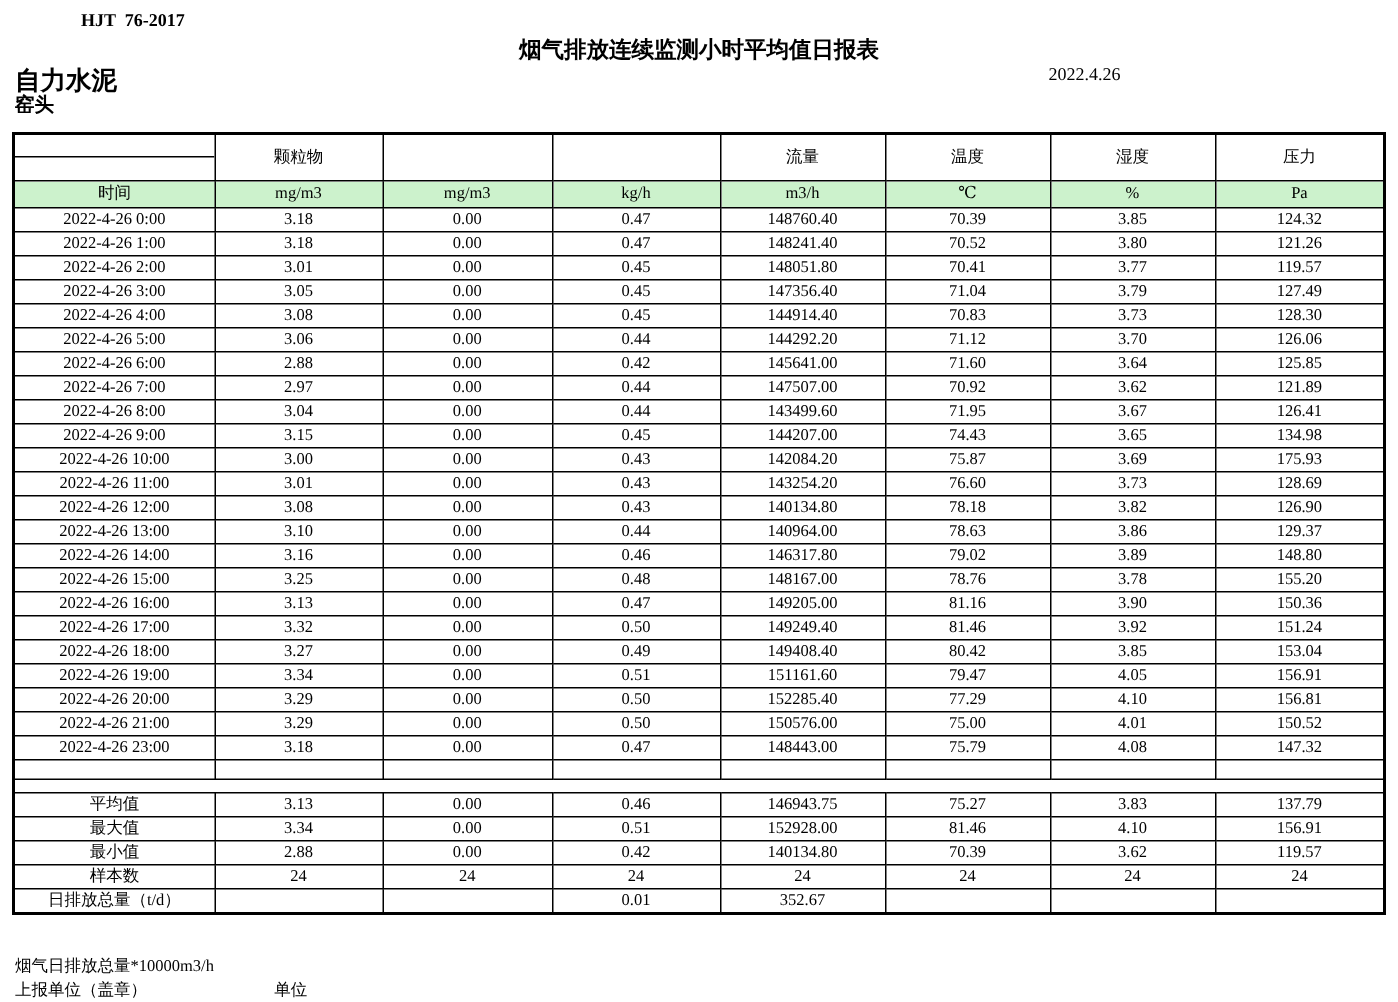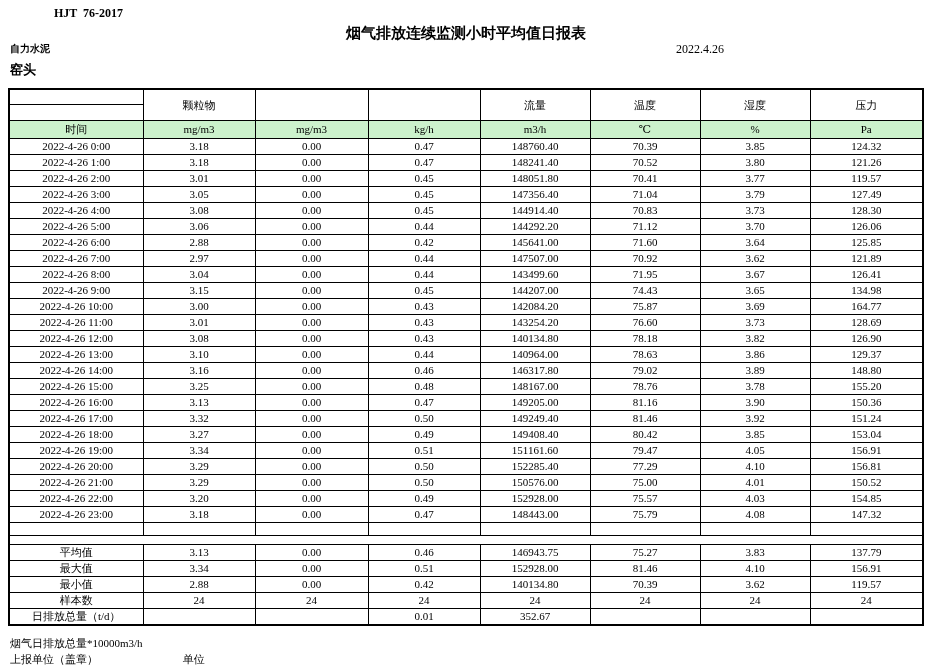--- a/index.html
+++ b/index.html
@@ -3,22 +3,22 @@
 <meta charset="utf-8">
 <style>
   html,body{margin:0;padding:0;}
   body{
     width:932px;height:668px;position:relative;background:#ffffff;
     font-family:"Liberation Serif","DejaVu Serif",serif;color:#000;
     overflow:hidden;
   }
   .std-ref{position:absolute;left:10px;top:6px;font-size:12px;font-weight:bold;white-space:pre;margin-left:44px;}
   .doc-title{position:absolute;left:0;right:0;top:24px;text-align:center;font-size:15px;font-weight:bold;}
-  .doc-date{position:absolute;left:676px;top:42px;font-size:12px;}
-  .company{position:absolute;left:10px;top:42px;font-size:10px;font-weight:bold;text-align:right;}
+  .doc-date{position:absolute;left:699px;top:42px;font-size:12px;}
+  .company{position:absolute;left:10px;top:42px;font-size:17px;font-weight:bold;text-align:right;}
   .location{position:absolute;left:10px;top:61px;font-size:13px;font-weight:bold;}
 
   table.report{
     position:absolute;left:8px;top:88px;
     border-collapse:collapse;table-layout:fixed;
     border:2px solid #000;
   }
   table.report td{
     border:1px solid #000;
     font-size:11px;line-height:1;text-align:center;
@@ -184,21 +184,21 @@
         <td>134.98</td>
       </tr>
       <tr class="data-row">
         <td>2022-4-26 10:00</td>
         <td>3.00</td>
         <td>0.00</td>
         <td>0.43</td>
         <td>142084.20</td>
         <td>75.87</td>
         <td>3.69</td>
-        <td>164.77</td>
+        <td>175.93</td>
       </tr>
       <tr class="data-row">
         <td>2022-4-26 11:00</td>
         <td>3.01</td>
         <td>0.00</td>
         <td>0.43</td>
         <td>143254.20</td>
         <td>76.60</td>
         <td>3.73</td>
         <td>128.69</td>
@@ -297,30 +297,20 @@
         <td>2022-4-26 21:00</td>
         <td>3.29</td>
         <td>0.00</td>
         <td>0.50</td>
         <td>150576.00</td>
         <td>75.00</td>
         <td>4.01</td>
         <td>150.52</td>
       </tr>
       <tr class="data-row">
-        <td>2022-4-26 22:00</td>
-        <td>3.20</td>
-        <td>0.00</td>
-        <td>0.49</td>
-        <td>152928.00</td>
-        <td>75.57</td>
-        <td>4.03</td>
-        <td>154.85</td>
-      </tr>
-      <tr class="data-row">
         <td>2022-4-26 23:00</td>
         <td>3.18</td>
         <td>0.00</td>
         <td>0.47</td>
         <td>148443.00</td>
         <td>75.79</td>
         <td>4.08</td>
         <td>147.32</td>
       </tr>
       <tr class="empty-row">

